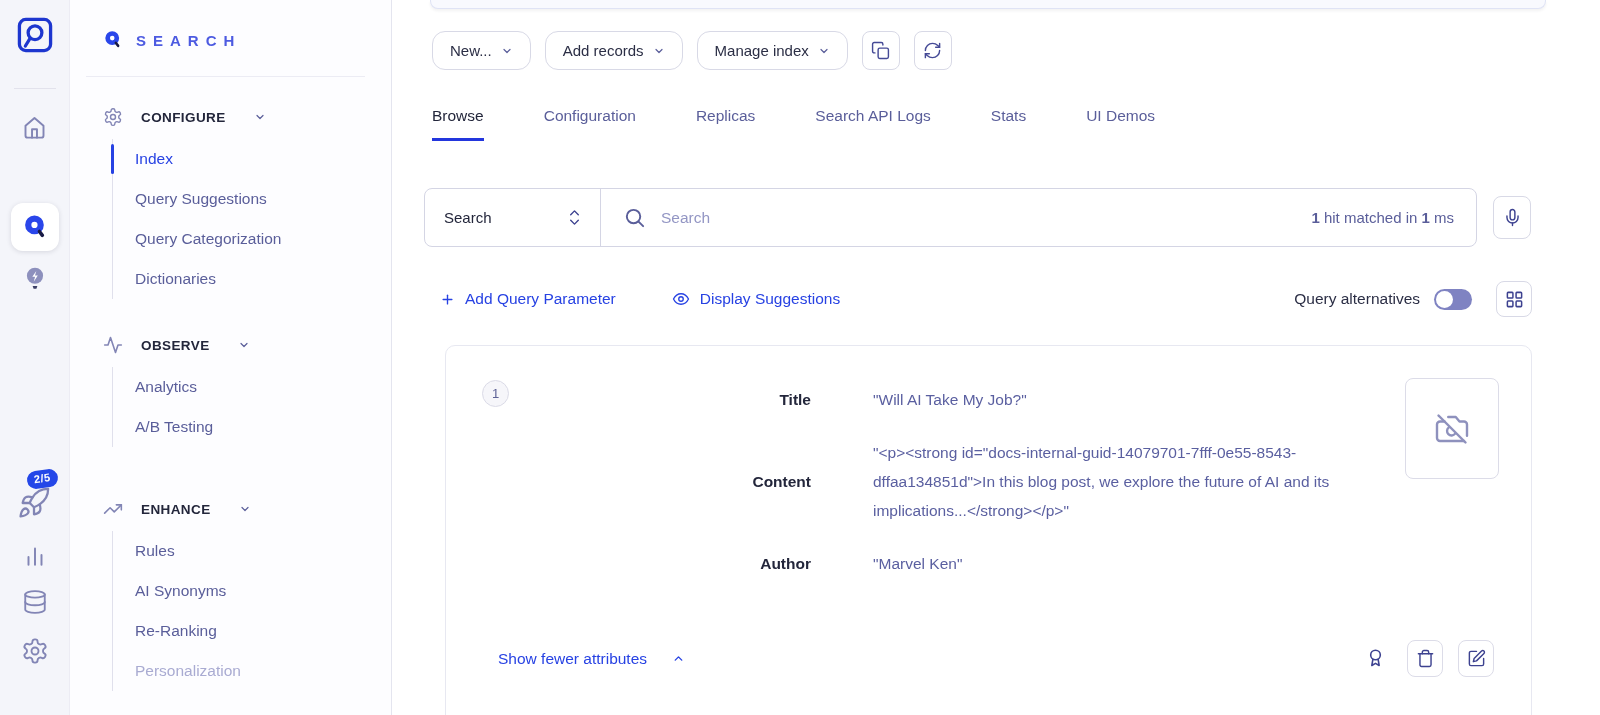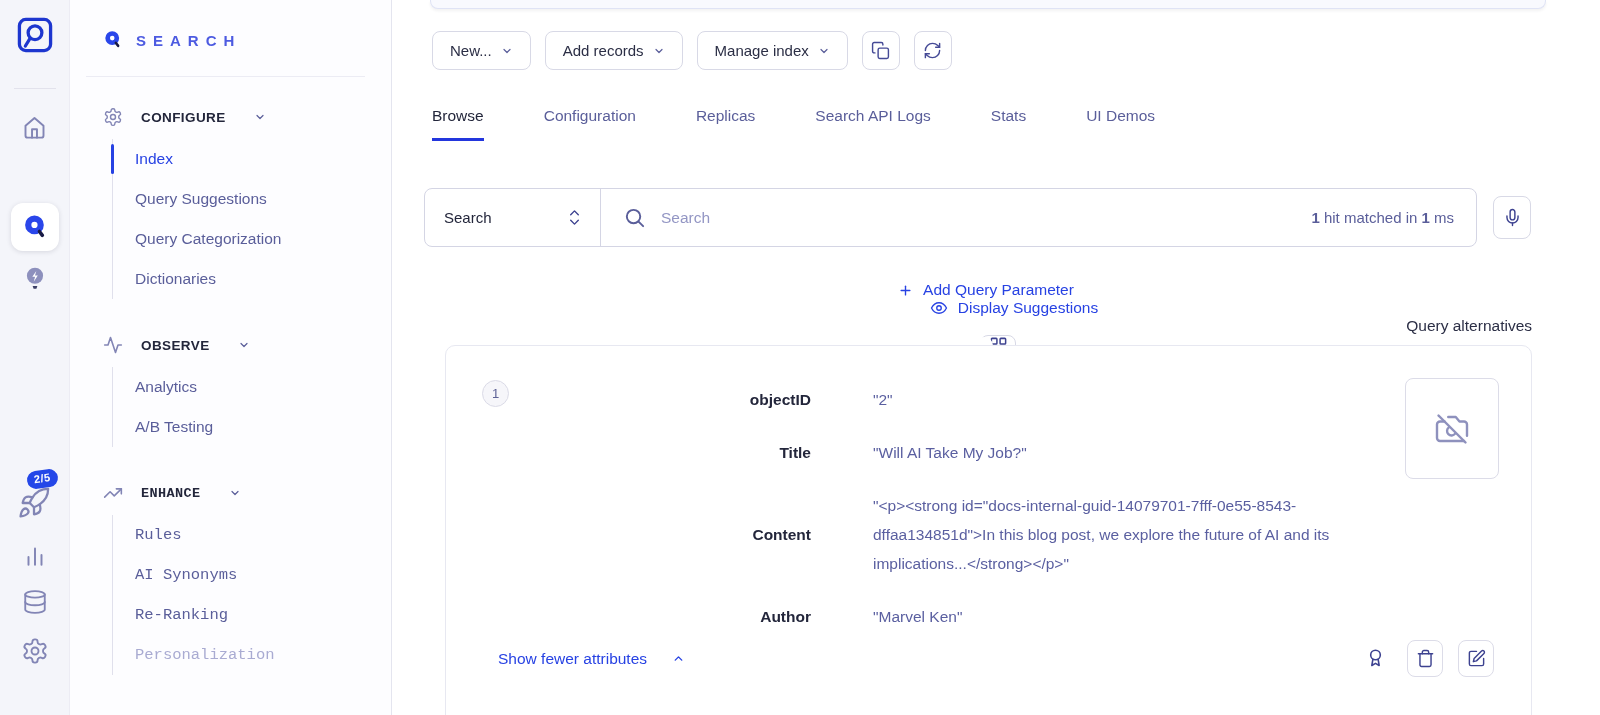--- a/index.html
+++ b/index.html
@@ -32,35 +32,35 @@
   .sb-header { display:flex; align-items:center; gap:13px; padding:30px 0 0 33px; }
   .sb-product { font-size:15px; font-weight:700; letter-spacing:7px; color:#4d5be1; }
   .sb-divider { height:1px; background:#ececf4; margin:26px 26px 0 16px; }
   .sb-section { padding-left:33px; }
   .sb-section-head { display:flex; align-items:center; gap:18px; cursor:pointer; }
   .sb-section-label { font-size:13.5px; font-weight:700; color:#23263b; letter-spacing:.4px; }
   .sb-head-chev { color:#5a5e9a; margin-left:10px; }
   .sb-ico { color:#8285b5; }
   .sec-configure { margin-top:30px; }
   .sec-observe { margin-top:36px; }
-  .sec-enhance { margin-top:36px;font-family:Liberation Mono, monospace; }
+  .sec-enhance { margin-top:52px; }
   .sb-items { margin:12px 0 0 9px; border-left:1px solid #e0e0ec; list-style:none; }
   .sb-item { position:relative; height:40px; display:flex; align-items:center; padding-left:22px;
     font-size:15.5px; color:#5a5e9a; cursor:pointer; }
   .sb-item.active { color:#2742e3; }
   .sb-item.active::before { content:""; position:absolute; left:-2px; top:5px; bottom:5px; width:3px; background:#2742e3; border-radius:2px; }
   .sb-item.disabled { color:#a9abd2; }
 
   
   .top-remnant { position:absolute; left:38px; top:0; width:1116px; height:9px; background:#f8f9fe;
     border:1px solid #dfe3f5; border-top:none; border-radius:0 0 8px 8px; box-shadow:0 2px 3px rgba(35,38,59,.06); }
 
   
   .toolbar { position:absolute; left:40px; top:31px; display:flex; align-items:center; gap:14px; }
-  .tb-btn { height:39px; background:#fff; border:1px solid #d8d9e6; border-radius:8px; display:flex; align-items:center;
+  .tb-btn { height:39px; background:#fff; border:1px solid #d8d9e6; border-radius:13px; display:flex; align-items:center;
     gap:9px; padding:0 17px; font-size:15px; color:#2b2e45; cursor:pointer; }
   .tb-btn .chev { color:#5a5e9a; }
   .tb-icon-btn { width:38px; height:39px; background:#fff; border:1px solid #d8d9e6; border-radius:8px;
     display:flex; align-items:center; justify-content:center; color:#454a96; cursor:pointer; }
 
   
   .tabs { position:absolute; left:40px; top:107px; display:flex; gap:60px; }
   .tab { font-size:15.5px; color:#5a5e9a; padding-bottom:13px; border-bottom:3px solid transparent; cursor:pointer; }
   .tab.active { color:#23263b; border-bottom-color:#2336dd; }
 
@@ -74,21 +74,21 @@
   .search-query { flex:1; display:flex; align-items:center; padding:0 22px; gap:15px; }
   .search-query input { flex:1; border:none; outline:none; font-size:15.5px; color:#23263b; background:transparent;
     font-family:"Liberation Sans", sans-serif; }
   .search-query input::placeholder { color:#9396c4; }
   .search-stats { font-size:15px; color:#5a5e9a; white-space:nowrap;text-align:right; }
   .search-stats .num { font-weight:700; }
   .mic-btn { position:absolute; left:1101px; top:196px; width:38px; height:43px; background:#fff; border:1px solid #d8d9e6;
     border-radius:8px; display:flex; align-items:center; justify-content:center; color:#3d4290; cursor:pointer; }
 
   
-  .controls { position:absolute; left:48px; top:281px; width:1092px; height:36px; display:flex; align-items:center;flex-direction:column; }
+  .controls { position:absolute; left:48px; top:281px; width:1092px; height:36px; display:flex; align-items:center; }
   .ctl-link { display:flex; align-items:center; gap:10px; color:#2742e3; font-size:15.5px; cursor:pointer; }
   .ctl-link + .ctl-link { margin-left:56px; }
   .qa-label { margin-left:auto; font-size:15.5px; color:#2b2e45; }
   .toggle { margin-left:14px; width:38px; height:21px; border-radius:11px; background:#7f83c2; position:relative; cursor:pointer; }
   .toggle .knob { position:absolute; left:2px; top:2px; width:17px; height:17px; border-radius:50%; background:#fff; }
   .grid-btn { margin-left:24px; width:36px; height:36px; background:#fff; border:1px solid #d8d9e6; border-radius:8px;
     display:flex; align-items:center; justify-content:center; color:#3d4290; cursor:pointer; }
 
   
   .card { position:absolute; left:53px; top:345px; width:1087px; height:392px; background:#fff;
@@ -399,24 +399,20 @@
               <rect x="14" y="14" width="7" height="7" rx="1"></rect>
           </svg>
         </span>
       </button>
     </div>
 
     <div class="card">
       <div class="rank-badge">1</div>
 
       <div class="fields">
-        <div class="frow">
-          <div class="fname">objectID</div>
-          <div class="fvalue">"2"</div>
-        </div>
         <div class="frow">
           <div class="fname">Title</div>
           <div class="fvalue">"Will AI Take My Job?"</div>
         </div>
         <div class="frow">
           <div class="fname">Content</div>
           <div class="fvalue">"&lt;p&gt;&lt;strong id="docs-internal-guid-14079701-7fff-0e55-8543-dffaa134851d"&gt;In this blog post, we explore the future of AI and its implications...&lt;/strong&gt;&lt;/p&gt;"</div>
         </div>
         <div class="frow">
           <div class="fname">Author</div>

